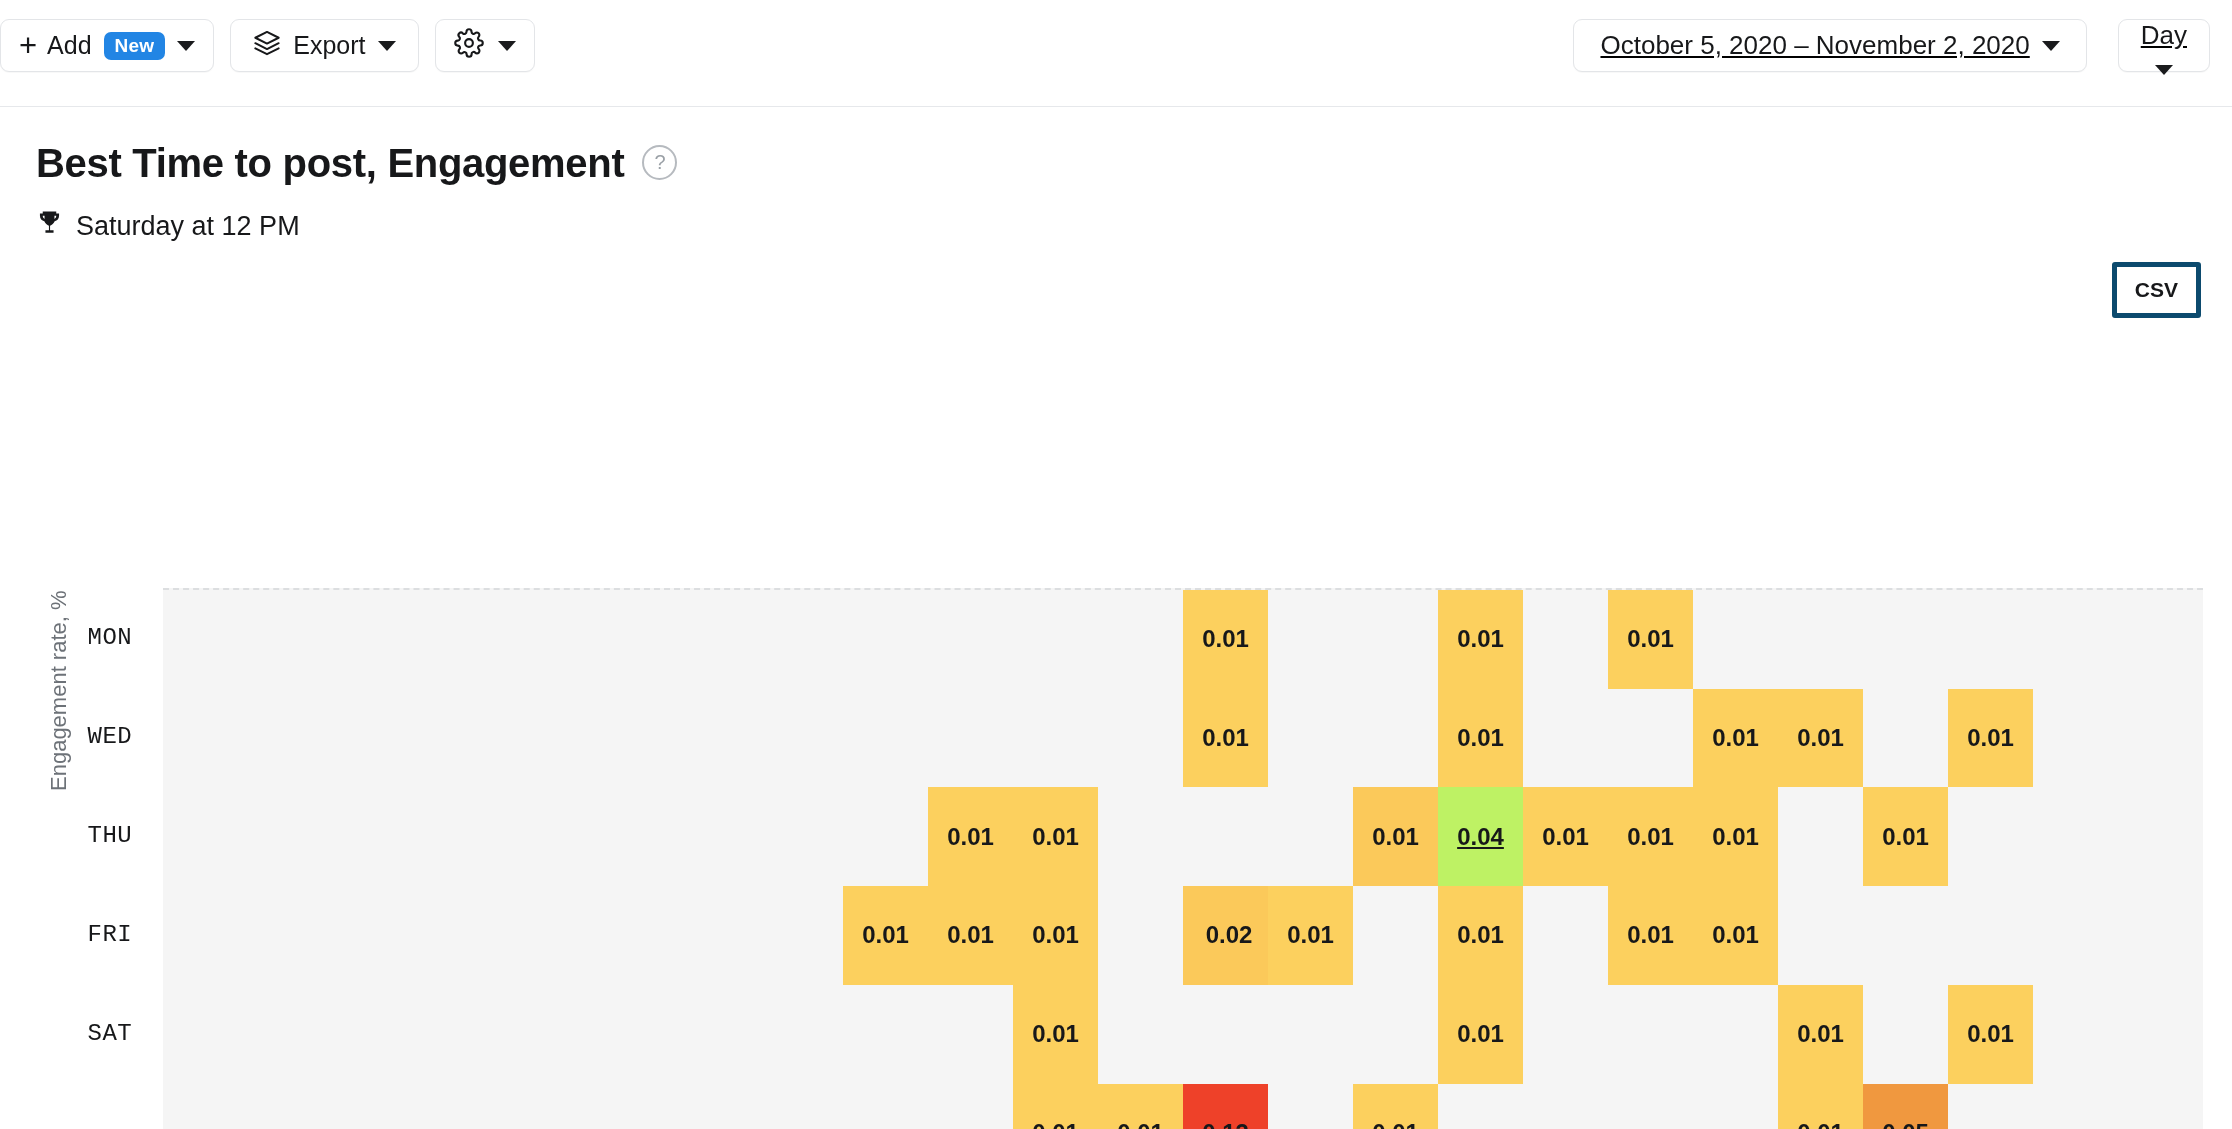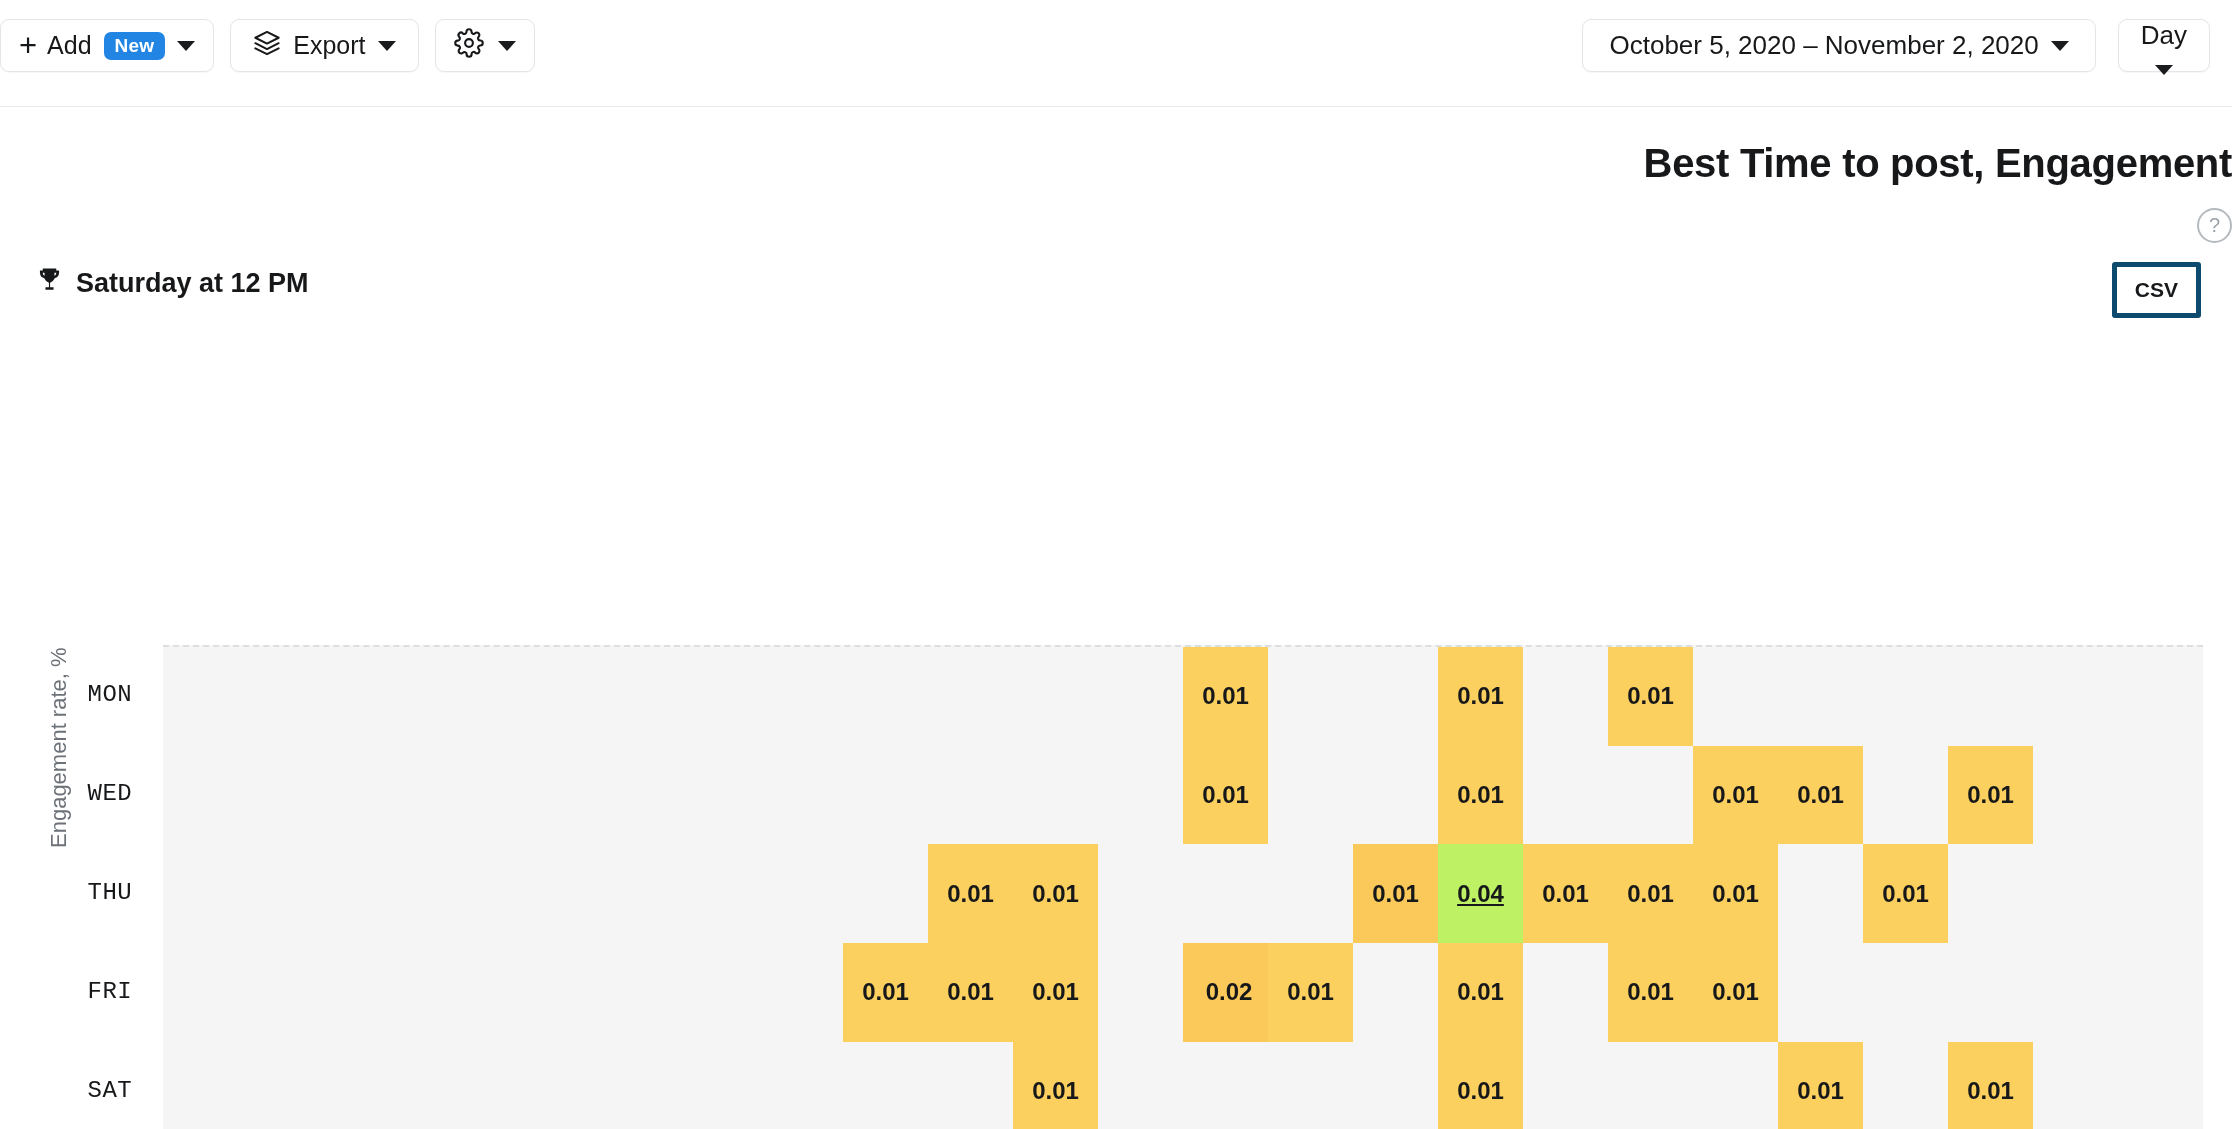--- a/index.html
+++ b/index.html
@@ -31,21 +31,22 @@
     display: flex;
     align-items: center;
     gap: 16px;
   }
   .tb-right {
     position: absolute;
     right: 22px;
     top: 19px;
     display: flex;
     align-items: flex-start;
-    gap: 22px;
+    gap: 31px;
+    text-decoration: underline;
   }
   .btn {
     display: flex;
     align-items: center;
     gap: 12px;
     height: 53px;
     box-sizing: border-box;
     padding: 0 22px;
     border: 1px solid #e3e5e8;
     border-radius: 9px;
@@ -79,23 +80,22 @@
   .btn-range { padding: 0 26px; font-size: 26px; }
   .btn-day { padding: 0 22px; font-size: 26px; gap: 14px; flex-direction: column;}
 
   
   .card-head {
     position: relative;
     padding: 34px 0 0 36px;
   }
   .title-row {
     display: flex;
-    align-items: flex-end;
+    align-items: flex-start;
     gap: 18px;
-    flex-direction: column;
   }
   .card-title {
     font-size: 40px;
     font-weight: bold;
     color: #17181a;
     letter-spacing: -.3px;
   }
   .help-ico {
     width: 31px; height: 31px;
     border: 2px solid #b6babf;
@@ -106,21 +106,20 @@
     cursor: pointer;
     margin-top: 4px;
   }
   .best-row {
     display: flex;
     align-items: center;
     gap: 13px;
     margin-top: 24px;
     font-size: 27px;
     color: #17181a;
-    font-weight: bold;
   }
   .trophy { font-size: 27px; line-height: 1; }
   .csv-btn {
     position: absolute;
     right: 31px;
     top: 155px;
     height: 46px;
     display: flex; align-items: center;
     padding: 0 18px;
     border: 5px solid #0c4a6e;

